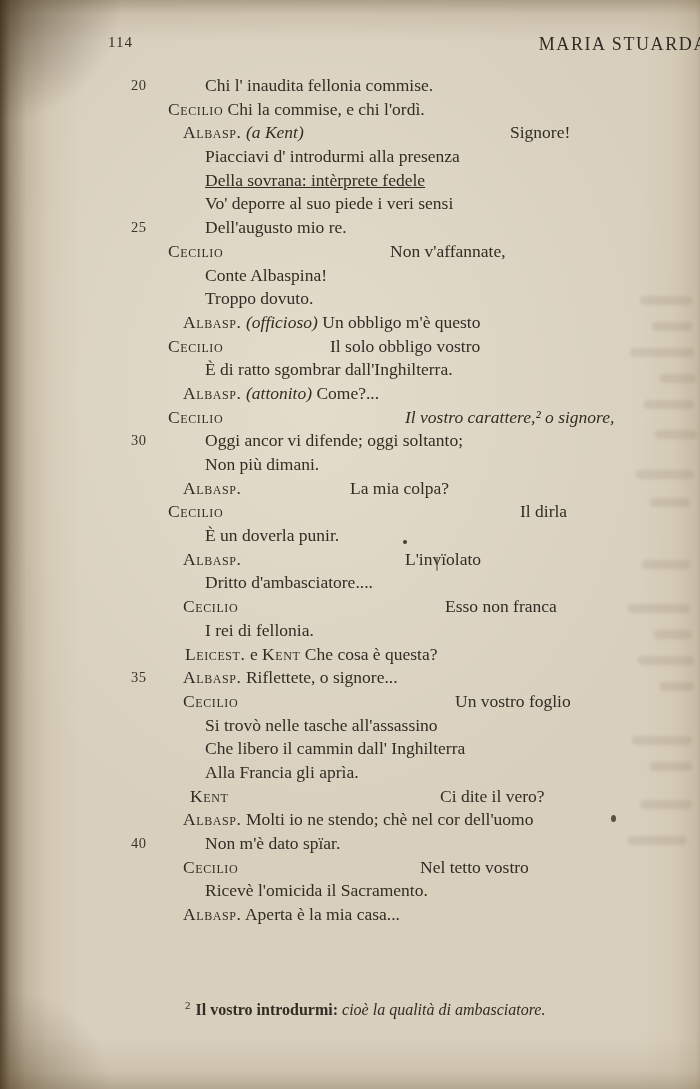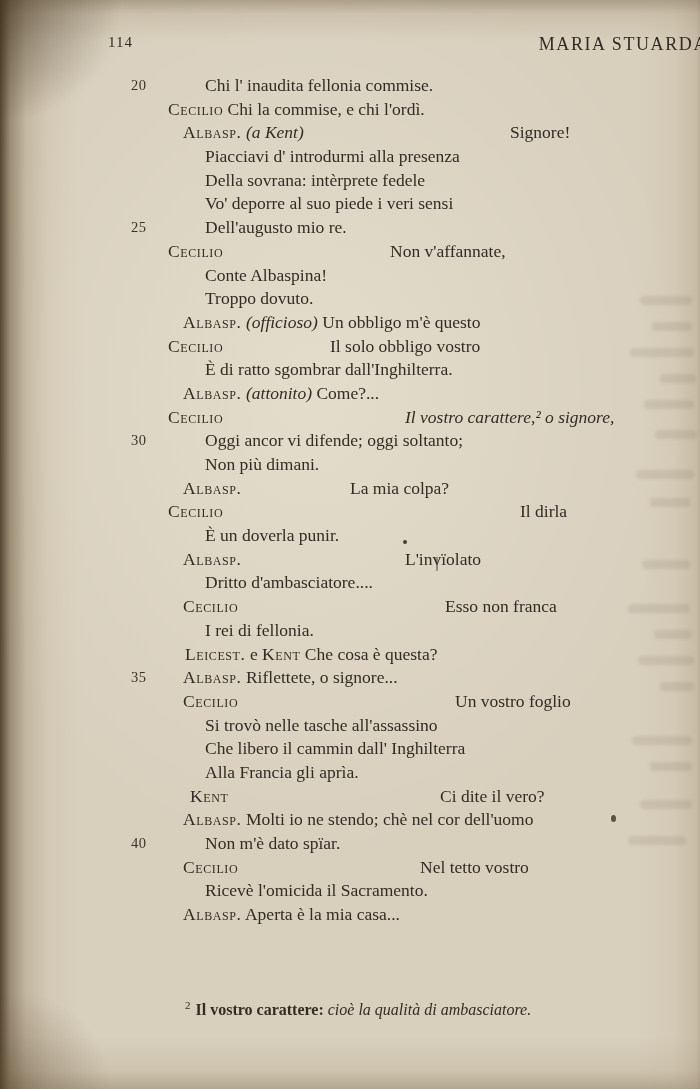--- a/index.html
+++ b/index.html
@@ -48,21 +48,21 @@
   <div class="header">
     <span class="page-num">114</span>
     <span class="running-title">MARIA STUARDA</span>
   </div>
 
   <div class="text-block" id="text-block">
       <div class="line"><span class="line-num">20</span><span class="part tx" style="margin-left: 37px;">Chi l' inaudita fellonia commise.</span></div>
       <div class="line"><span class="part sp">Cecilio</span><span class="part tx"> Chi la commise, e chi l'ordì.</span></div>
       <div class="line"><span class="part sp" style="margin-left: 15px;">Albasp.</span><span class="part it"> (a Kent)</span><span class="part tx abs" style="left: 342px;">Signore!</span></div>
       <div class="line"><span class="part tx" style="margin-left: 37px;">Piacciavi d' introdurmi alla presenza</span></div>
-      <div class="line"><span class="part tx" style="margin-left: 37px;">Della sovrana: intèrprete fedele</span></div>
+      <div class="line"><span class="part tx" style="margin-left: 37px; text-decoration: underline;">Della sovrana: intèrprete fedele</span></div>
       <div class="line"><span class="part tx" style="margin-left: 37px;">Vo' deporre al suo piede i veri sensi</span></div>
       <div class="line"><span class="line-num">25</span><span class="part tx" style="margin-left: 37px;">Dell'augusto mio re.</span></div>
       <div class="line"><span class="part sp">Cecilio</span><span class="part tx abs" style="left: 222px;">Non v'affannate,</span></div>
       <div class="line"><span class="part tx" style="margin-left: 37px;">Conte Albaspina!</span></div>
       <div class="line"><span class="part tx" style="margin-left: 37px;">Troppo dovuto.</span></div>
       <div class="line"><span class="part sp" style="margin-left: 15px;">Albasp.</span><span class="part it"> (officioso)</span><span class="part tx"> Un obbligo m'è questo</span></div>
       <div class="line"><span class="part sp">Cecilio</span><span class="part tx abs" style="left: 162px;">Il solo obbligo vostro</span></div>
       <div class="line"><span class="part tx" style="margin-left: 37px;">È di ratto sgombrar dall'Inghilterra.</span></div>
       <div class="line"><span class="part sp" style="margin-left: 15px;">Albasp.</span><span class="part it"> (attonito)</span><span class="part tx"> Come?...</span></div>
       <div class="line"><span class="part sp">Cecilio</span><span class="part tx abs" style="left: 237px; font-style: italic;">Il vostro carattere,² o signore,</span></div>
@@ -82,21 +82,21 @@
       <div class="line"><span class="part tx" style="margin-left: 37px;">Che libero il cammin dall' Inghilterra</span></div>
       <div class="line"><span class="part tx" style="margin-left: 37px;">Alla Francia gli aprìa.</span></div>
       <div class="line"><span class="part sp" style="margin-left: 22px;">Kent</span><span class="part tx abs" style="left: 272px;">Ci dite il vero?</span></div>
       <div class="line"><span class="part sp" style="margin-left: 15px;">Albasp.</span><span class="part tx"> Molti io ne stendo; chè nel cor dell'uomo</span></div>
       <div class="line"><span class="line-num">40</span><span class="part tx" style="margin-left: 37px;">Non m'è dato spïar.</span></div>
       <div class="line"><span class="part sp" style="margin-left: 15px;">Cecilio</span><span class="part tx abs" style="left: 252px;">Nel tetto vostro</span></div>
       <div class="line"><span class="part tx" style="margin-left: 37px;">Ricevè l'omicida il Sacramento.</span></div>
       <div class="line"><span class="part sp" style="margin-left: 15px;">Albasp.</span><span class="part tx"> Aperta è la mia casa...</span></div>
     </div>
 
-  <div class="footnote"><sup>2</sup><span class="fn-bold">Il vostro carattere:</span><span class="fn-italic"> cioè la qualità di ambasciatore.</span></div>
+  <div class="footnote"><sup>2</sup><span class="fn-bold">Il vostro introdurmi:</span><span class="fn-italic"> cioè la qualità di ambasciatore.</span></div>
 
   <div id="ghosts">
       <div class="ghost" style="left: 640px; top: 296px; width: 52px;"></div>
       <div class="ghost" style="left: 652px; top: 322px; width: 40px;"></div>
       <div class="ghost" style="left: 630px; top: 348px; width: 64px;"></div>
       <div class="ghost" style="left: 660px; top: 374px; width: 36px;"></div>
       <div class="ghost" style="left: 644px; top: 400px; width: 50px;"></div>
       <div class="ghost" style="left: 655px; top: 430px; width: 42px;"></div>
       <div class="ghost" style="left: 636px; top: 470px; width: 58px;"></div>
       <div class="ghost" style="left: 650px; top: 498px; width: 40px;"></div>

